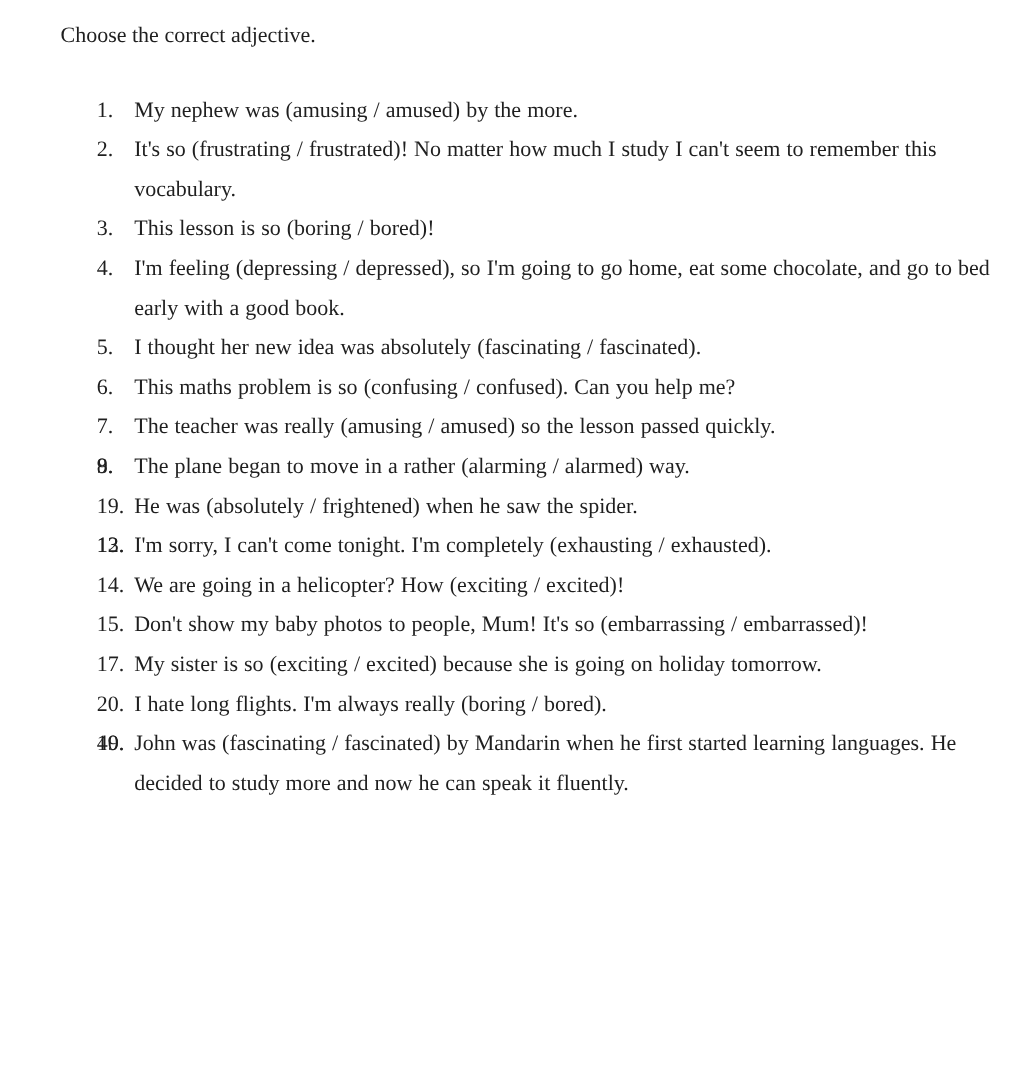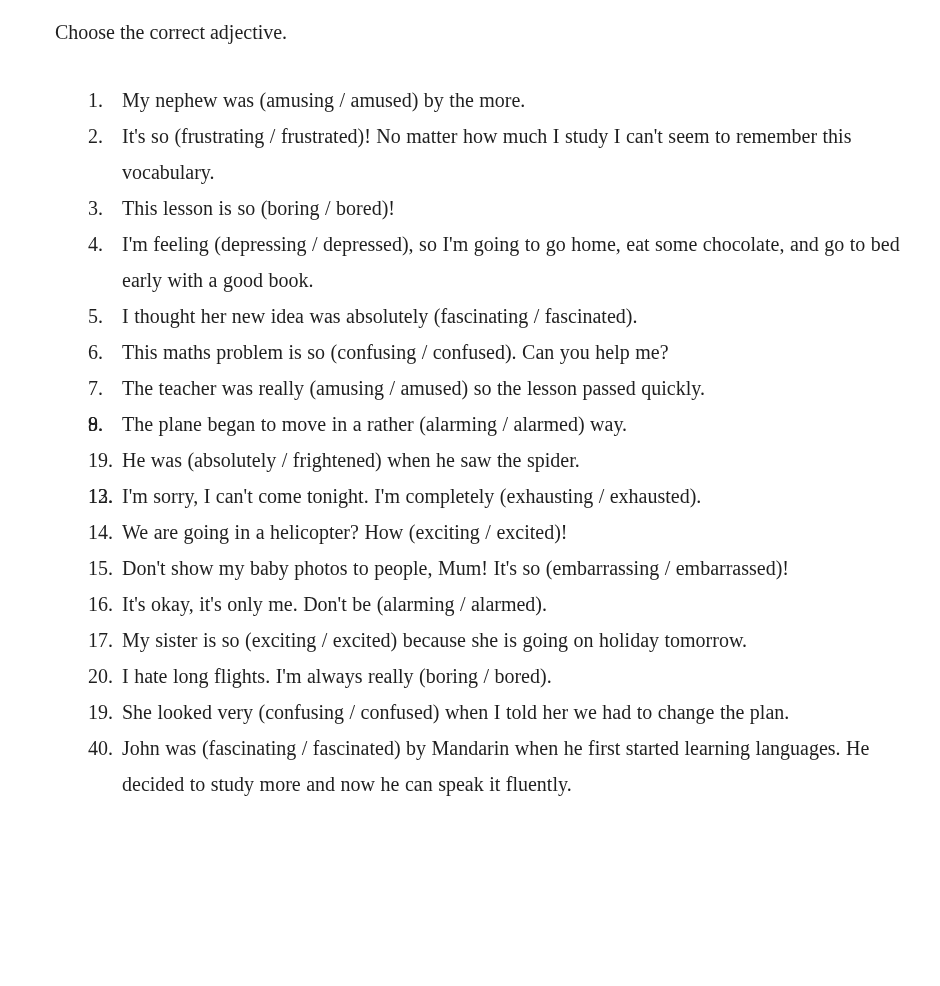--- a/index.html
+++ b/index.html
@@ -98,33 +98,30 @@
   </li>
 
   <li class="item">
     <span class="num">14.</span><span class="text">We are going in a helicopter? How (exciting / excited)!</span>
   </li>
 
   <li class="item">
     <span class="num">15.</span><span class="text">Don't show my baby photos to people, Mum! It's so (embarrassing / embarrassed)!</span>
   </li>
 
-  <li class="item">
-    <span class="num">16.</span><span class="text">It's okay, it's only me. Don't be (alarming / alarmed).</span>
-  </li>
 
   <li class="item">
     <span class="num">17.</span><span class="text">My sister is so (exciting / excited) because she is going on holiday tomorrow.</span>
   </li>
 
   <li class="item">
     <span class="num">20.</span><span class="text">I hate long flights. I'm always really (boring / bored).</span>
   </li>
 
   <li class="item">
-    <span class="num">19.</span><span class="text">She looked very (confusing / confused) when I told her we had to change the plan.</span>
+    <span class="num">19.</span>
   </li>
 
   <li class="item">
     <span class="num">40.</span><span class="text">John was (fascinating / fascinated) by Mandarin when he first started learning languages. He decided to study more and now he can speak it fluently.</span>
   </li>
 </ol>
 </div>
 
 </body></html>

